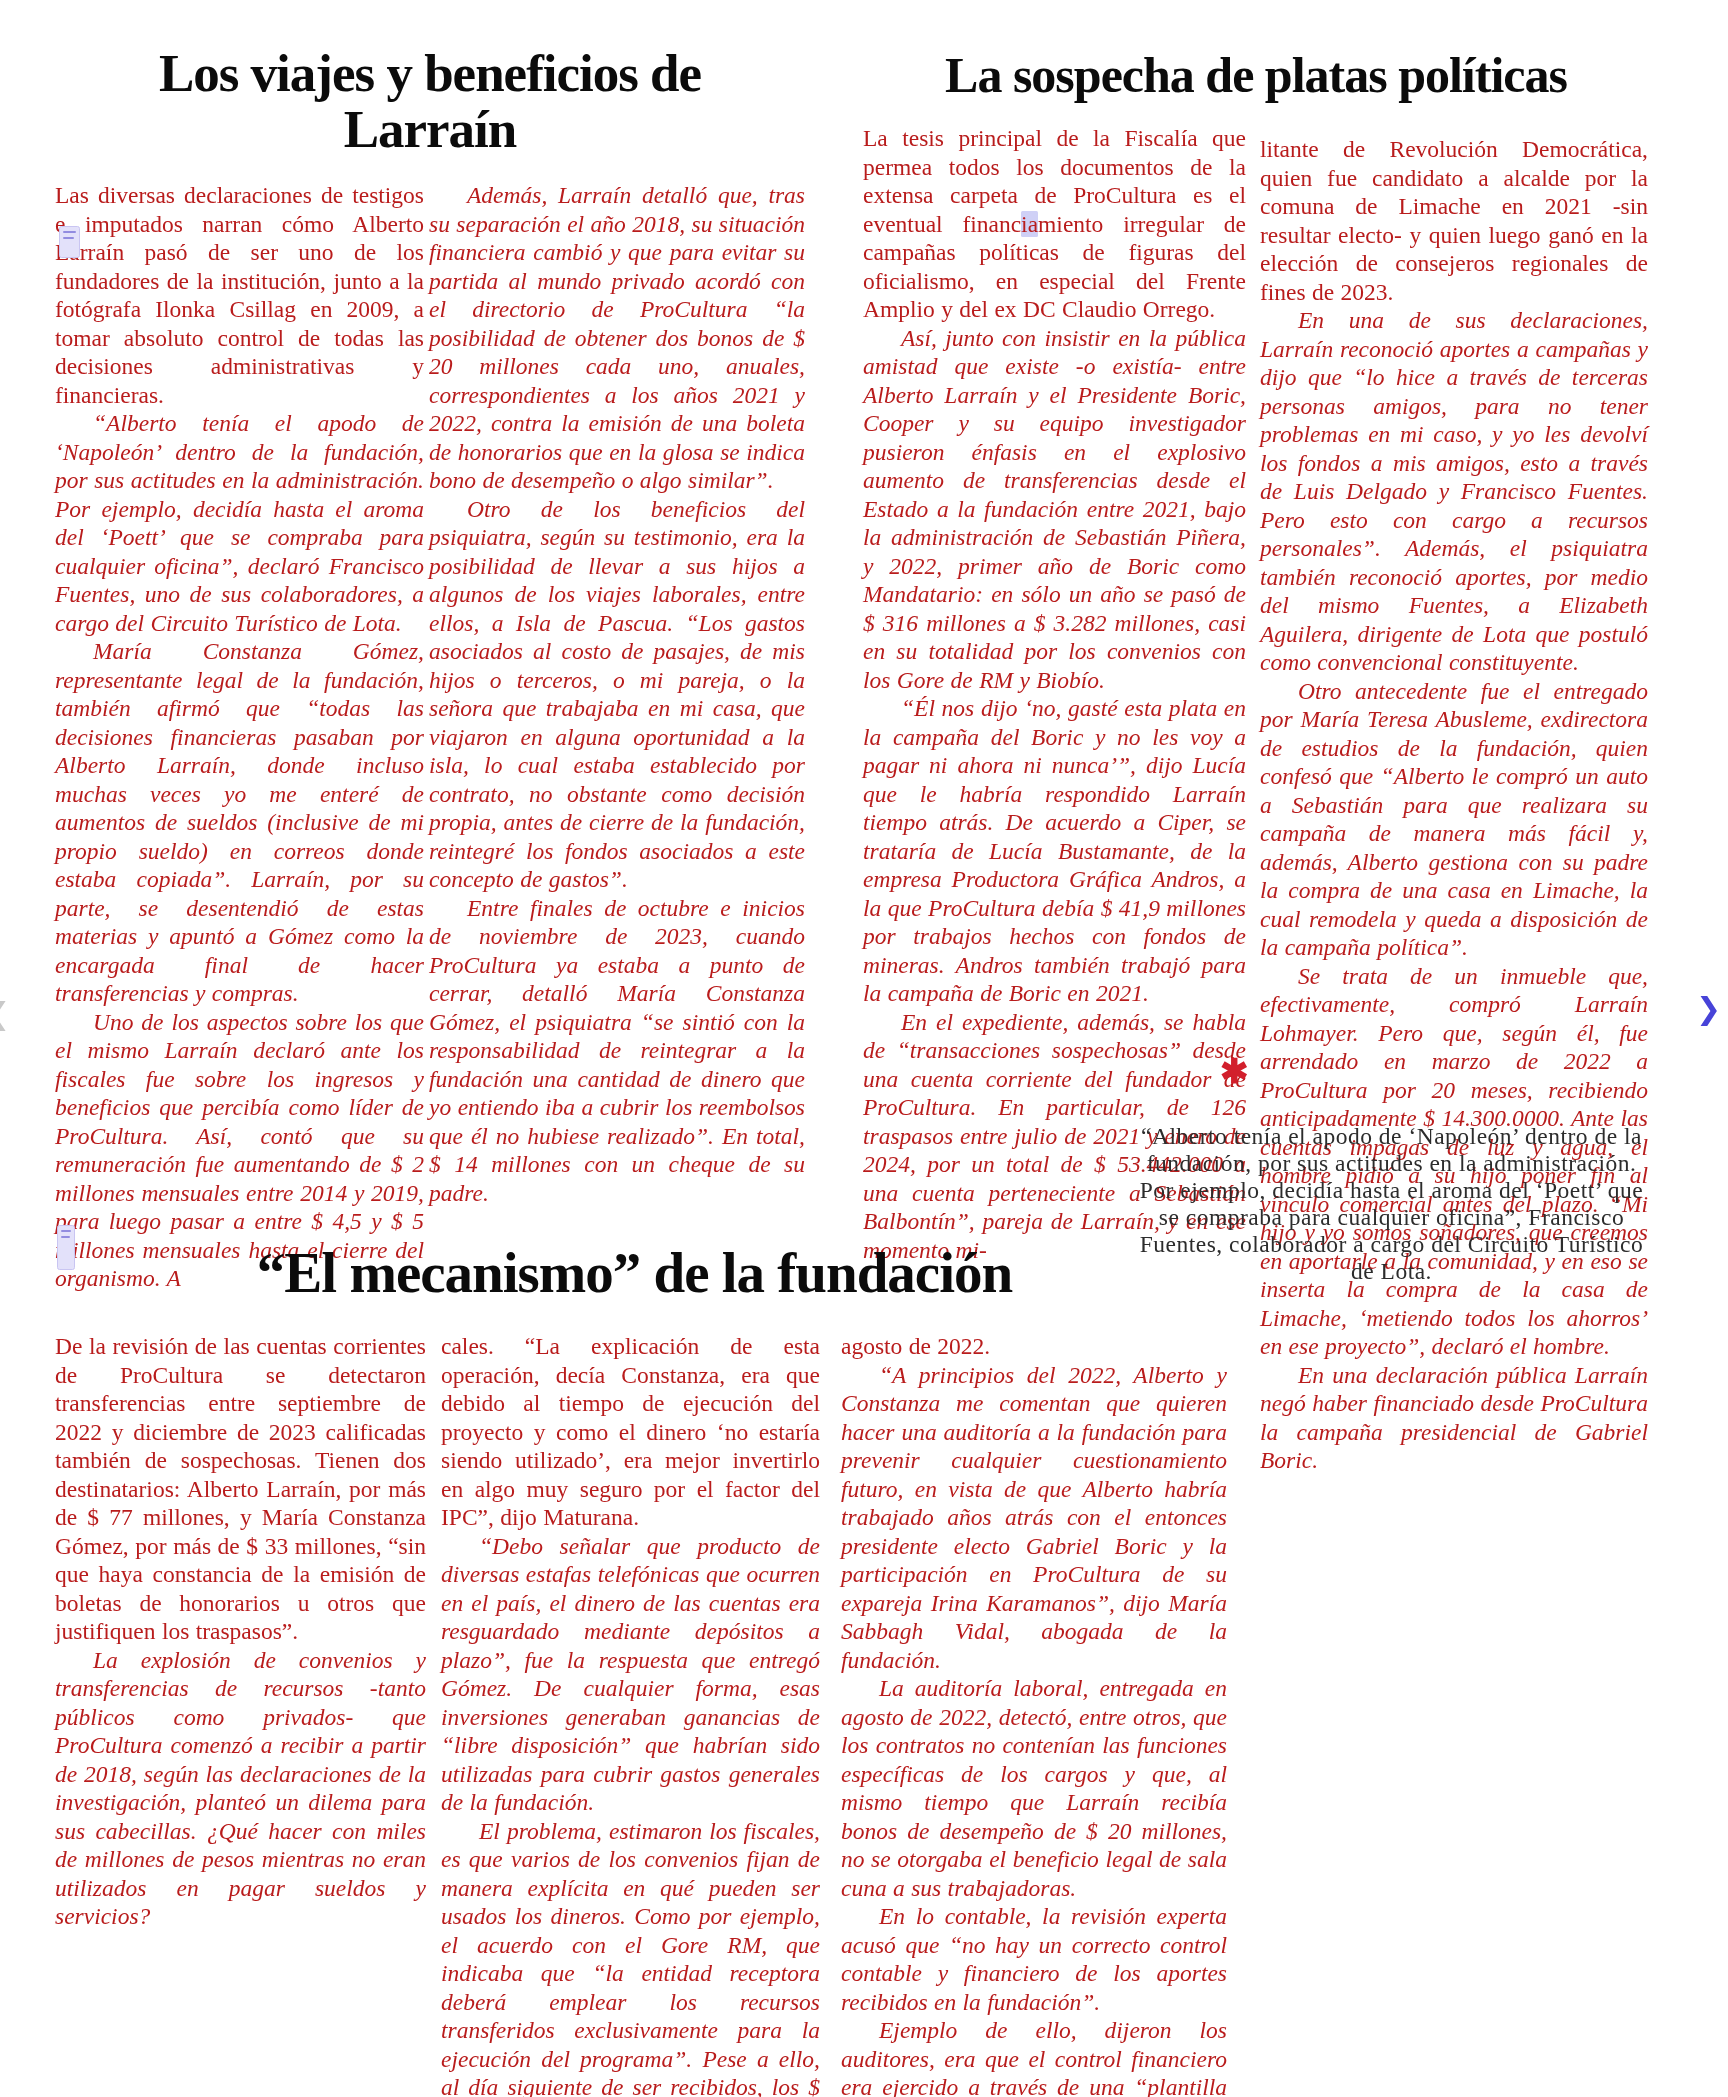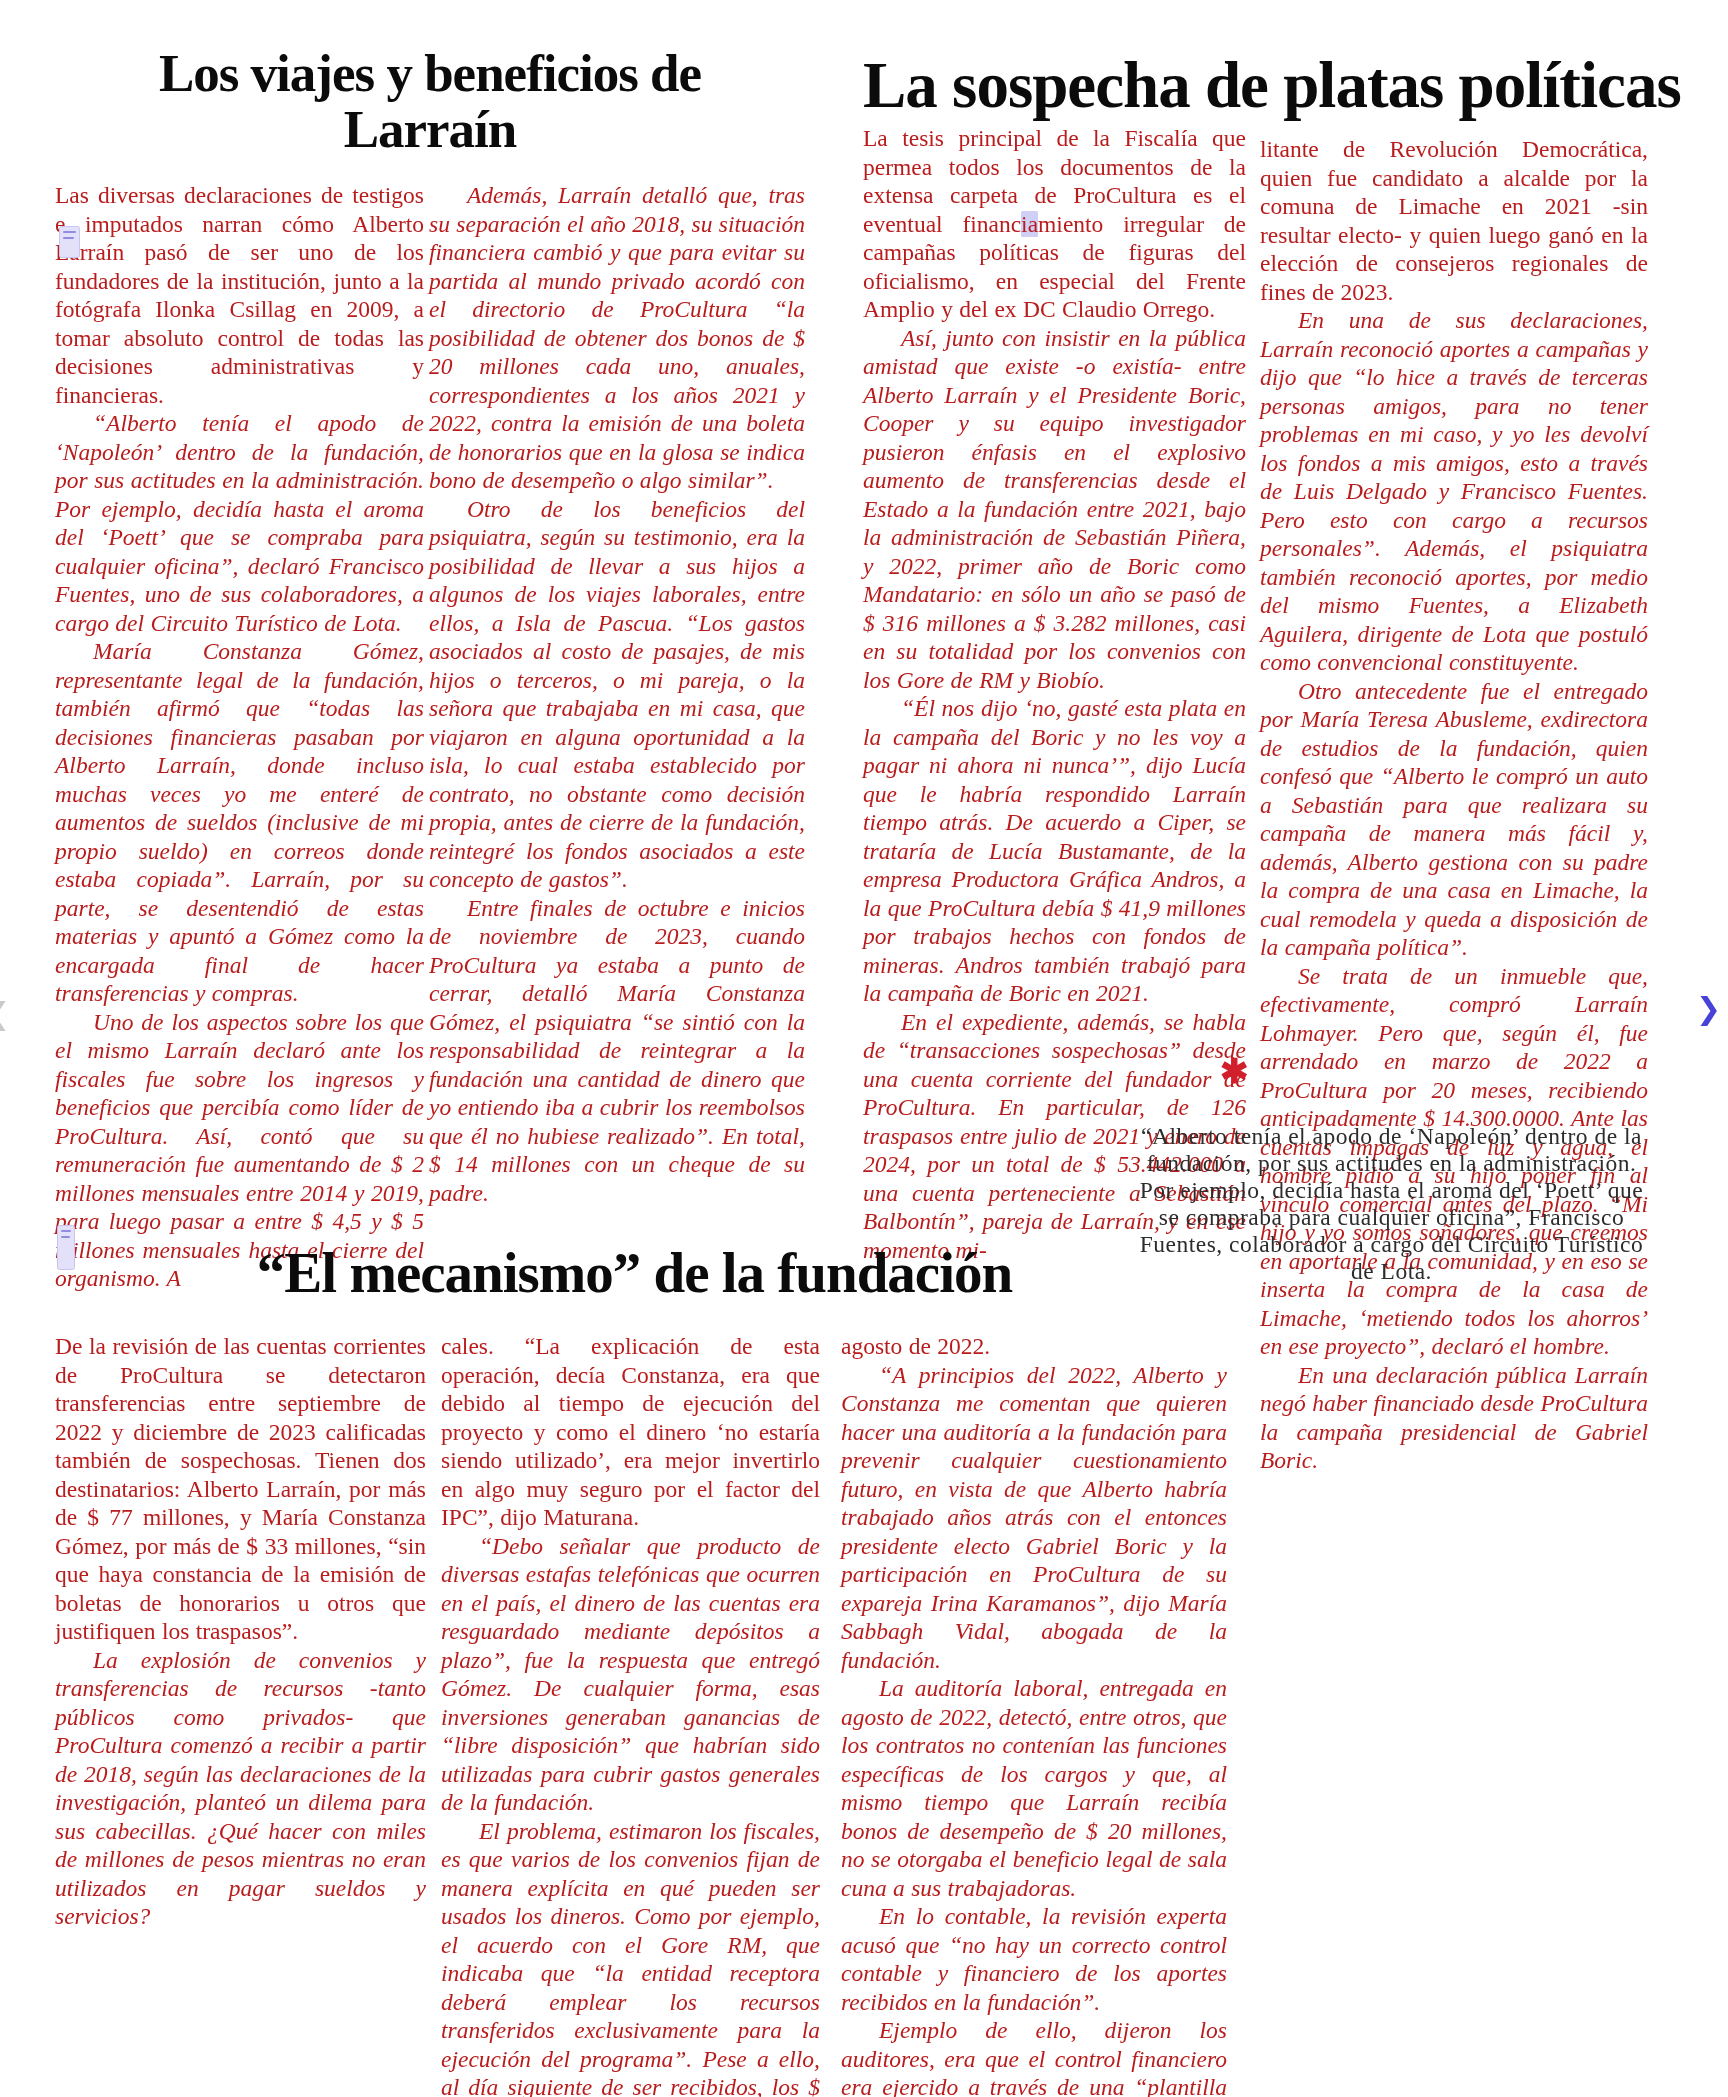--- a/index.html
+++ b/index.html
@@ -1,21 +1,21 @@
 <!DOCTYPE html>
 <html style="font-size:8px"><head>
 <meta charset="utf-8">
 <style>
   html,body{margin:0;padding:0;background:#ffffff;}
   .page{position:relative;width:1728px;height:2097px;background:#ffffff;overflow:hidden;
         font-family:"Liberation Serif", serif;color:#161616;padding-left:6px;}
   .headline{position:absolute;font-family:"Liberation Serif", serif;font-weight:700;color:#0b0b0b;
             text-align:center;letter-spacing:-1px;}
   .headline.h1a{left:117px;top:9px;width:626px;font-size:53px;line-height:56px;}
-  .headline.h2a{left:863px;top:14px;width:786px;font-size:65px;line-height:55px;white-space:nowrap;}
+  .headline.h2a{left:863px;top:14px;width:786px;font-size:50px;line-height:55px;white-space:nowrap;}
   .headline.h3a{left:184px;top:1207px;width:901px;font-size:57px;line-height:55px;white-space:nowrap;}
   .col{position:absolute;font-size:23.5px;line-height:28.5px;text-align:justify;color:#b91c1c;
        word-spacing:0.5px;}
   .col p{margin:0;padding:0;}
   .col p.ind{text-indent:38px;font-style:italic;}
   .char-highlight{background:#cfd0f6;border-radius:1.5px;}
   .pullquote{position:absolute;left:1129px;top:1123px;width:525px;text-align:center;
              font-size:23.5px;line-height:27px;letter-spacing:0.5px;color:#2c2c2c;}
   .asterisk{position:absolute;left:1220px;top:1055px;font-size:34px;line-height:34px;font-weight:700;}
   .chevron-right{position:absolute;left:1696px;top:994px;font-size:30px;line-height:30px;

